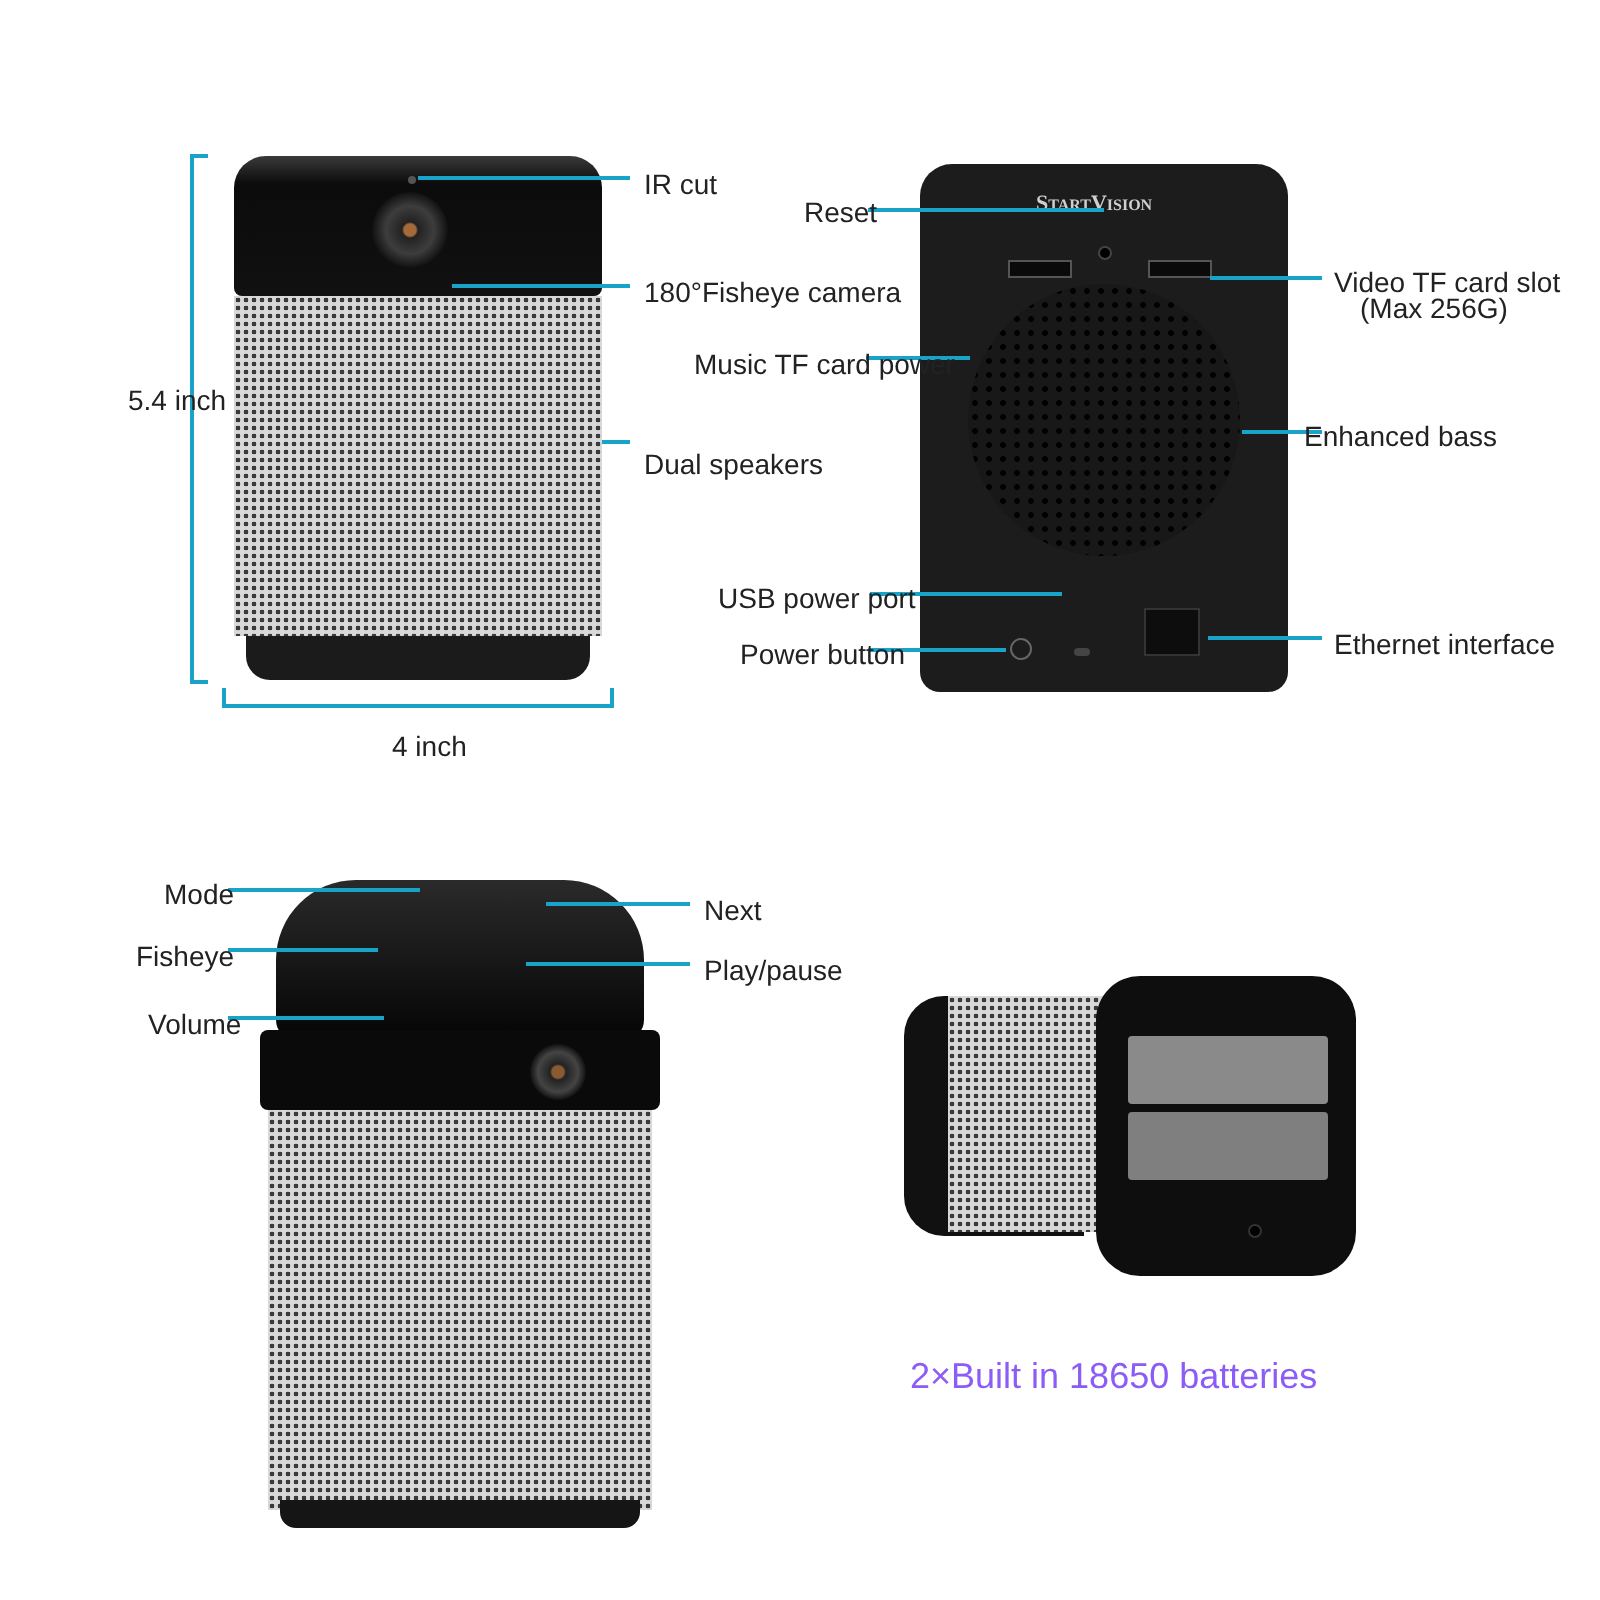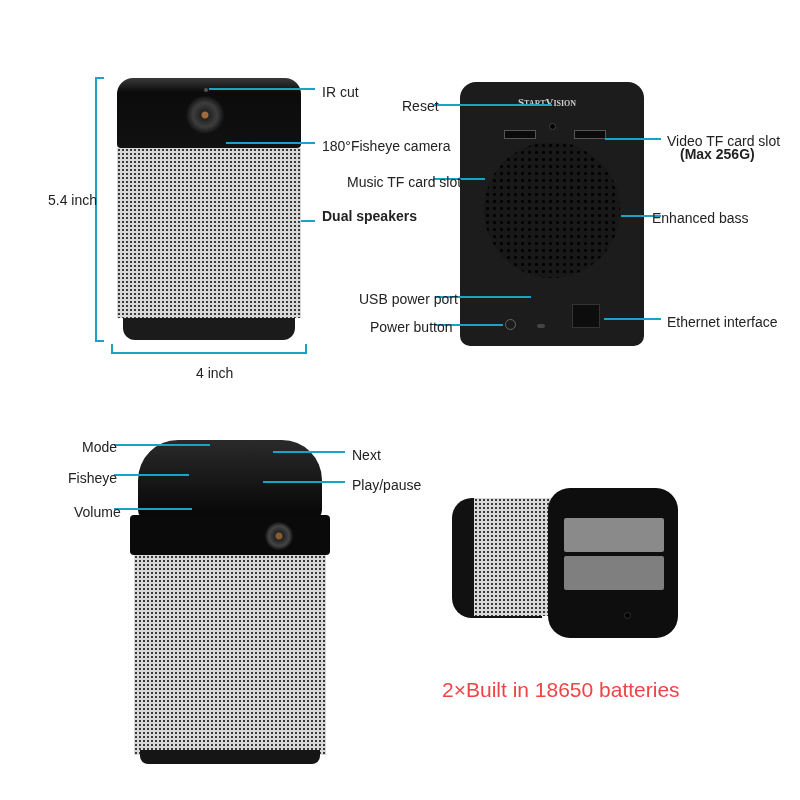--- a/index.html
+++ b/index.html
@@ -9,64 +9,64 @@
   .grille{background-color:#d8d8d8;background-image:radial-gradient(circle,#3a3a3a 1.1px,transparent 1.3px);background-size:4px 4px;}
   .abs{position:absolute;}
 </style>
 </head>
 <body>
 
 <div>
   <div class="line" style="left:95px;top:77px;width:2px;height:265px;"></div>
   <div class="line" style="left:95px;top:77px;width:9px;height:2px;"></div>
   <div class="line" style="left:95px;top:340px;width:9px;height:2px;"></div>
-  <div class="lbl" style="left:48px;top:192px;">5.4 inch</div>
+  <div class="lbl" style="left:64px;top:192px;">5.4 inch</div>
   <div class="line" style="left:111px;top:352px;width:196px;height:2px;"></div>
   <div class="line" style="left:111px;top:344px;width:2px;height:10px;"></div>
   <div class="line" style="left:305px;top:344px;width:2px;height:10px;"></div>
   <div class="lbl" style="left:196px;top:365px;">4 inch</div>
 
   <div class="abs" style="left:117px;top:78px;width:184px;height:262px;">
     <div class="abs" style="left:0;top:0;width:184px;height:70px;background:linear-gradient(#3a3a3a,#0b0b0b 20%,#111);border-radius:16px 16px 4px 4px;"></div>
     <div class="abs" style="left:69px;top:18px;width:38px;height:38px;border-radius:50%;background:radial-gradient(circle,#a46a3a 0 3px,#222 4px,#3d3d3d 12px,#111 19px);"></div>
     <div class="abs" style="left:87px;top:10px;width:4px;height:4px;border-radius:50%;background:#555;"></div>
     <div class="grille abs" style="left:0;top:70px;width:184px;height:170px;"></div>
     <div class="abs" style="left:6px;top:240px;width:172px;height:22px;background:#1b1b1b;border-radius:0 0 12px 12px;"></div>
   </div>
 
   <div class="line" style="left:209px;top:88px;width:106px;height:2px;"></div>
   <div class="lbl" style="left:322px;top:84px;">IR cut</div>
   <div class="line" style="left:226px;top:142px;width:89px;height:2px;"></div>
   <div class="lbl" style="left:322px;top:138px;">180°Fisheye camera</div>
   <div class="line" style="left:301px;top:220px;width:14px;height:2px;"></div>
-  <div class="lbl" style="left:322px;top:208px;font-weight:bold;">Dual speakers</div>
+  <div class="lbl" style="left:322px;top:224px;">Dual speakers</div>
 </div>
 
 <div>
   <div class="abs" style="left:460px;top:82px;width:184px;height:264px;background:#1c1c1c;border-radius:16px 16px 10px 10px;">
     <div class="abs" style="left:58px;top:14px;color:#cfcfcf;font-family:'Liberation Serif',serif;font-weight:bold;font-size:11px;font-variant:small-caps;">StartVision</div>
     <div class="abs" style="left:89px;top:41px;width:5px;height:5px;border-radius:50%;background:#000;border:1px solid #444;"></div>
     <div class="abs" style="left:44px;top:48px;width:30px;height:7px;background:#0a0a0a;border:1px solid #555;"></div>
     <div class="abs" style="left:114px;top:48px;width:30px;height:7px;background:#0a0a0a;border:1px solid #555;"></div>
     <div class="abs" style="left:24px;top:60px;width:136px;height:136px;border-radius:50%;background-color:#181818;background-image:radial-gradient(circle,#000 1.3px,transparent 1.6px);background-size:7px 7px;"></div>
     <div class="abs" style="left:45px;top:237px;width:9px;height:9px;border-radius:50%;border:1px solid #666;"></div>
     <div class="abs" style="left:77px;top:242px;width:8px;height:4px;background:#444;border-radius:2px;"></div>
     <div class="abs" style="left:112px;top:222px;width:26px;height:22px;background:#0d0d0d;border:1px solid #333;"></div>
   </div>
   <div class="line" style="left:434px;top:104px;width:118px;height:2px;"></div>
   <div class="lbl" style="left:402px;top:98px;">Reset</div>
   <div class="line" style="left:433px;top:178px;width:52px;height:2px;"></div>
-  <div class="lbl" style="left:347px;top:174px;">Music TF card slot</div>
+  <div class="lbl" style="left:347px;top:174px;">Music TF card power</div>
   <div class="line" style="left:435px;top:296px;width:96px;height:2px;"></div>
   <div class="lbl" style="left:359px;top:291px;">USB power port</div>
   <div class="line" style="left:435px;top:324px;width:68px;height:2px;"></div>
   <div class="lbl" style="left:370px;top:319px;">Power button</div>
   <div class="line" style="left:605px;top:138px;width:56px;height:2px;"></div>
   <div class="lbl" style="left:667px;top:133px;">Video TF card slot</div>
-  <div class="lbl" style="left:680px;top:146px;font-weight:bold;">(Max 256G)</div>
+  <div class="lbl" style="left:680px;top:146px;">(Max 256G)</div>
   <div class="line" style="left:621px;top:215px;width:40px;height:2px;"></div>
   <div class="lbl" style="left:652px;top:210px;">Enhanced bass</div>
   <div class="line" style="left:604px;top:318px;width:57px;height:2px;"></div>
   <div class="lbl" style="left:667px;top:314px;">Ethernet interface</div>
 </div>
 
 <div>
   <div class="abs" style="left:130px;top:430px;width:200px;height:340px;">
     <div class="abs" style="left:8px;top:10px;width:184px;height:80px;background:linear-gradient(#2a2a2a,#050505);border-radius:40px 40px 10px 10px;"></div>
     <div class="abs" style="left:0;top:85px;width:200px;height:40px;background:#0a0a0a;border-radius:4px;"></div>
@@ -88,14 +88,14 @@
 
 <div>
   <div class="abs" style="left:452px;top:488px;width:230px;height:150px;">
     <div class="abs" style="left:0;top:10px;width:90px;height:120px;background:#111;border-radius:20px 0 0 20px;"></div>
     <div class="grille abs" style="left:22px;top:10px;width:80px;height:118px;"></div>
     <div class="abs" style="left:96px;top:0;width:130px;height:150px;background:#0e0e0e;border-radius:22px;"></div>
     <div class="abs" style="left:112px;top:30px;width:100px;height:34px;background:#8a8a8a;border-radius:2px;"></div>
     <div class="abs" style="left:112px;top:68px;width:100px;height:34px;background:#7f7f7f;border-radius:2px;"></div>
     <div class="abs" style="left:172px;top:124px;width:5px;height:5px;border-radius:50%;background:#000;border:1px solid #333;"></div>
   </div>
-  <div class="abs" style="left:442px;top:678px;font-size:21px;color:#ef4444;">2×Built in 18650 batteries</div>
+  <div class="abs" style="left:455px;top:678px;font-size:18px;color:#8b5cf6;">2×Built in 18650 batteries</div>
 </div>
 
 </body></html>

